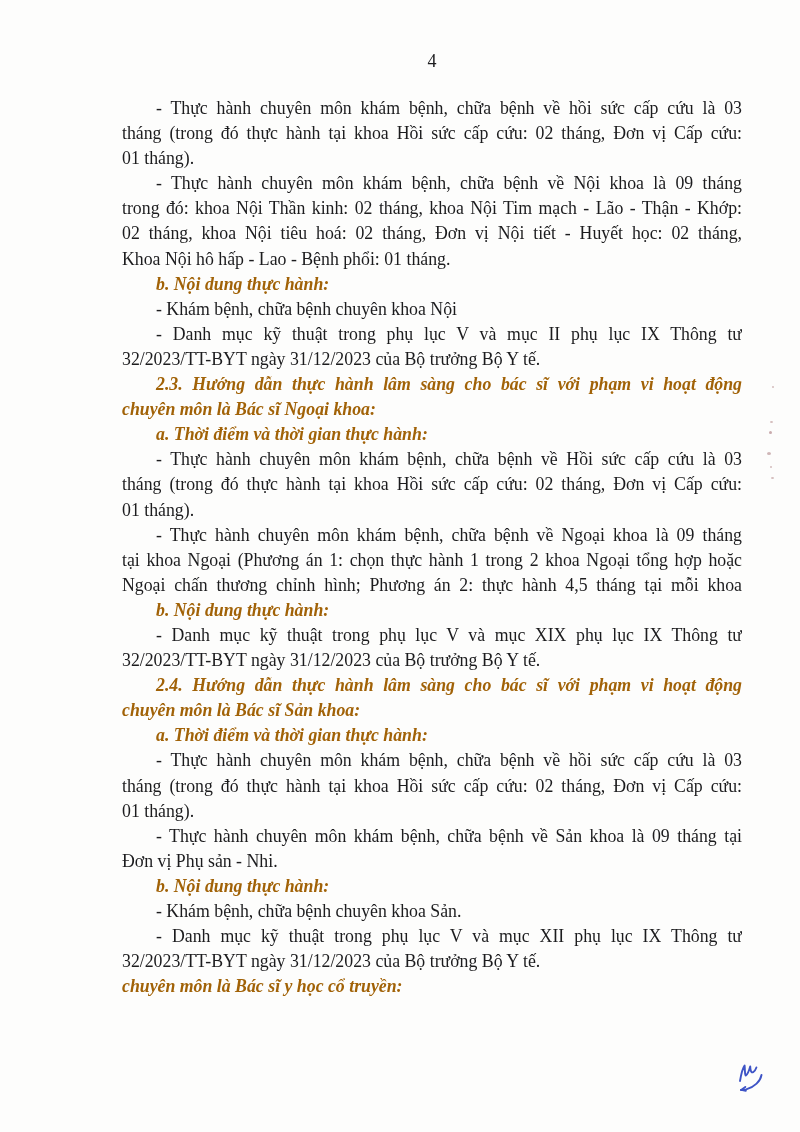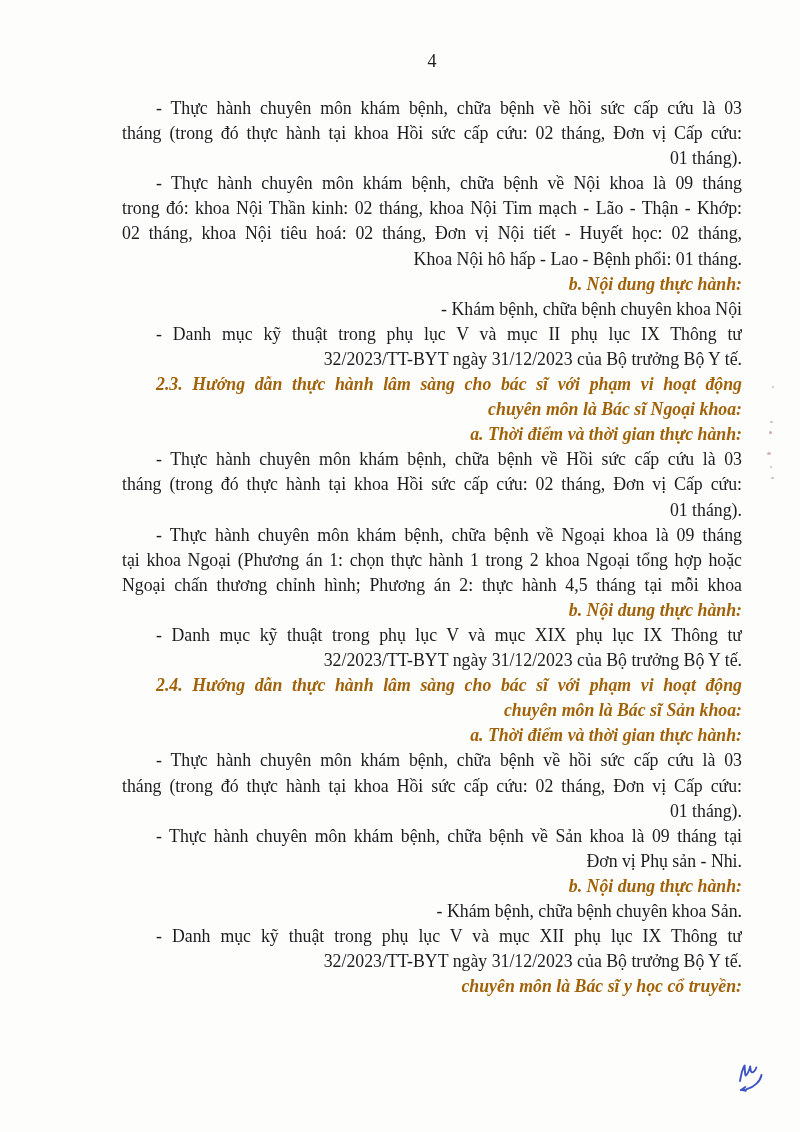--- a/index.html
+++ b/index.html
@@ -14,21 +14,21 @@
   .page-number {
     position:absolute; top:50px; left:122px; width:620px;
     text-align:center; font-size:18px; line-height:22px;
   }
   .content {
     position:absolute; top:96px; left:122px; width:620px;
   }
   .line {
     height:25.1px; line-height:25.1px;
     font-size:17.8px;
-    text-align:right;
+    text-align:left;
     overflow:hidden;
     white-space:normal;
   }
   .line.ind { text-indent:34px; }
   .line.fill {
     text-align:justify;
     text-align-last:justify;
     text-justify:inter-word;
   }
   .line.hd {

